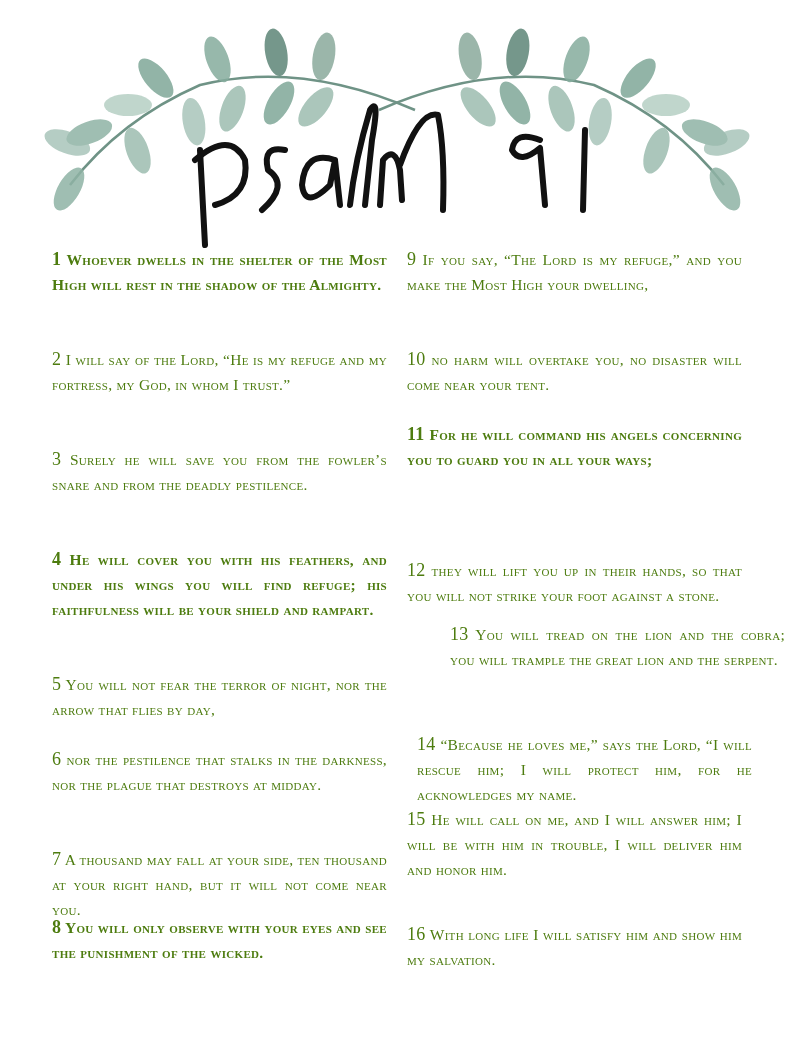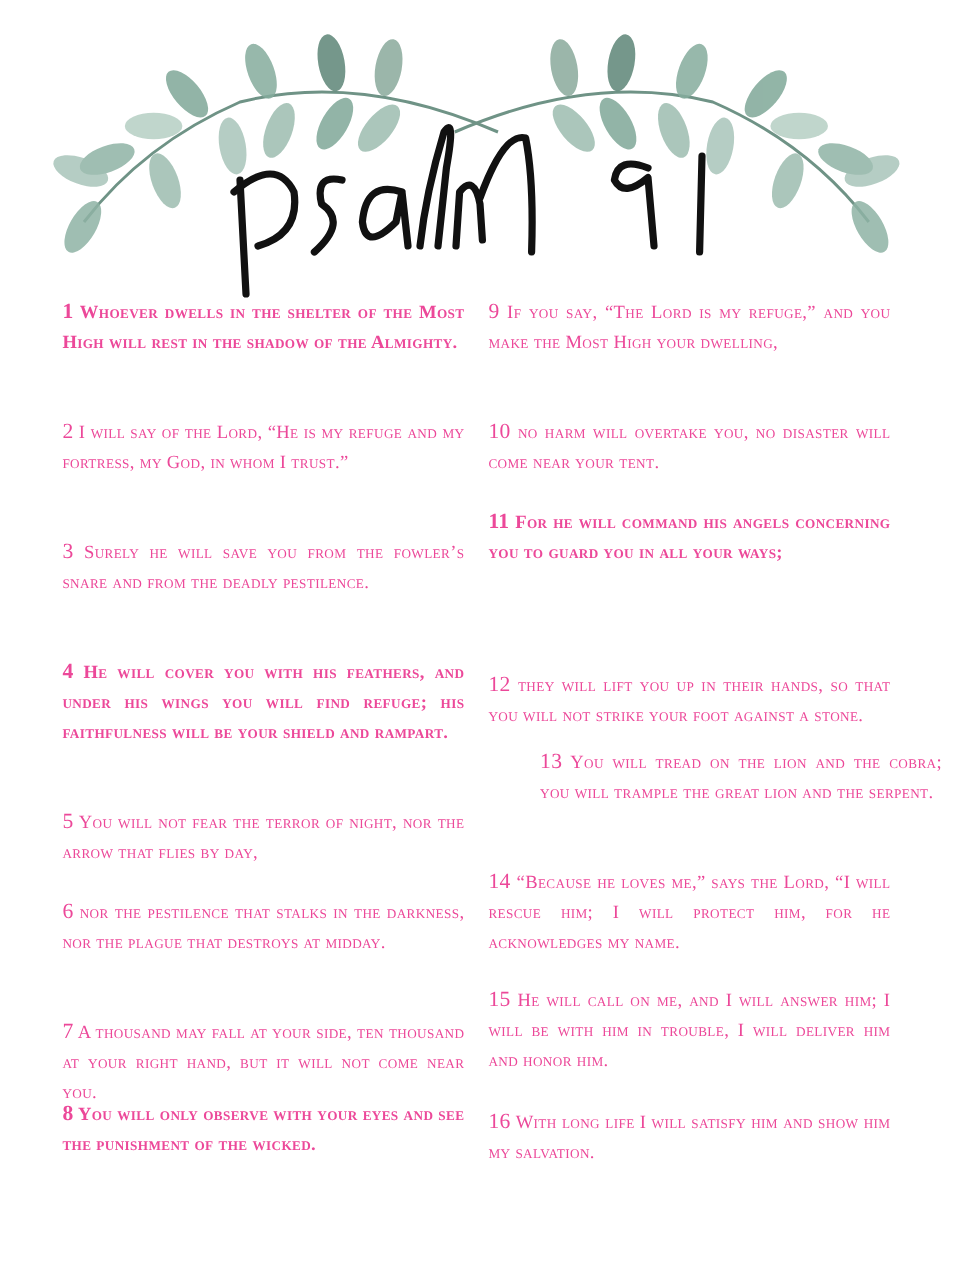--- a/index.html
+++ b/index.html
@@ -4,21 +4,21 @@
 <style>
   html, body { margin:0; padding:0; background:#ffffff; }
   body { width:794px; height:1059px; position:relative; overflow:hidden; }
   .header { position:absolute; left:0; top:0; width:794px; height:250px; }
   .header svg { position:absolute; left:0; top:0; }
   .col { position:absolute; top:247px; width:335px; }
   .col.left { left:52px; }
   .col.right { left:407px; }
   .verse {
     font-family: "Liberation Serif", "DejaVu Serif", serif;
-    font-size:15.5px; line-height:25px; color:#ec4899;
+    font-size:15.5px; line-height:25px; color:#4d7c0f;
     text-align:justify; font-variant: small-caps; letter-spacing:0.3px;
     margin:0;
   }
   .verse .num { font-variant: normal; font-size:18px; }
   .verse.bold { font-weight:bold; }
 </style>
 </head>
 <body>
 
 <div class="header">
@@ -96,16 +96,16 @@
     <p class="verse" style="position: absolute; top: 500px; width: 335px; font-family: Liberation Serif, serif;"><span class="num">6</span> <span class="vtext">nor the pestilence that stalks in the darkness, nor the plague that destroys at midday.</span></p>
     <p class="verse" style="position: absolute; top: 600px; width: 335px;"><span class="num">7</span> <span class="vtext">A thousand may fall at your side, ten thousand at your right hand, but it will not come near you.</span></p>
     <p class="verse" style="position: absolute; top: 668px; width: 335px; font-weight: bold;"><span class="num">8</span> <span class="vtext">You will only observe with your eyes and see the punishment of the wicked.</span></p>
   </div>
 <div class="col right" id="colR">
     <p class="verse" style="position: absolute; top: 0px; width: 335px;"><span class="num">9</span> <span class="vtext">If you say, “The Lord is my refuge,” and you make the Most High your dwelling,</span></p>
     <p class="verse" style="position: absolute; top: 100px; width: 335px;"><span class="num">10</span> <span class="vtext">no harm will overtake you, no disaster will come near your tent.</span></p>
     <p class="verse bold" style="position: absolute; top: 175px; width: 335px;"><span class="num">11</span> <span class="vtext">For he will command his angels concerning you to guard you in all your ways;</span></p>
     <p class="verse" style="position: absolute; top: 275px; width: 335px; margin-top: 36px;"><span class="num">12</span> <span class="vtext">they will lift you up in their hands, so that you will not strike your foot against a stone.</span></p>
     <p class="verse" style="position: absolute; top: 375px; width: 335px; margin-left: 43px;"><span class="num">13</span> <span class="vtext">You will tread on the lion and the cobra; you will trample the great lion and the serpent.</span></p>
-    <p class="verse" style="position: absolute; top: 475px; width: 335px;"><span class="num">14</span> <span class="vtext">“Because he loves me,” says the Lord, “I will rescue him; I will protect him, for he acknowledges my name.</span></p>
-    <p class="verse" style="position: absolute; top: 573px; width: 335px;"><span class="num">15</span> <span class="vtext">He will call on me, and I will answer him; I will be with him in trouble, I will deliver him and honor him.</span></p>
+    <p class="verse" style="position: absolute; top: 485px; width: 335px; margin-left: 10px;"><span class="num">14</span> <span class="vtext">“Because he loves me,” says the Lord, “I will rescue him; I will protect him, for he acknowledges my name.</span></p>
+    <p class="verse" style="position: absolute; top: 560px; width: 335px;"><span class="num">15</span> <span class="vtext">He will call on me, and I will answer him; I will be with him in trouble, I will deliver him and honor him.</span></p>
     <p class="verse" style="position: absolute; top: 675px; width: 335px;"><span class="num">16</span> <span class="vtext">With long life I will satisfy him and show him my salvation.</span></p>
   </div>
 
 </body></html>

